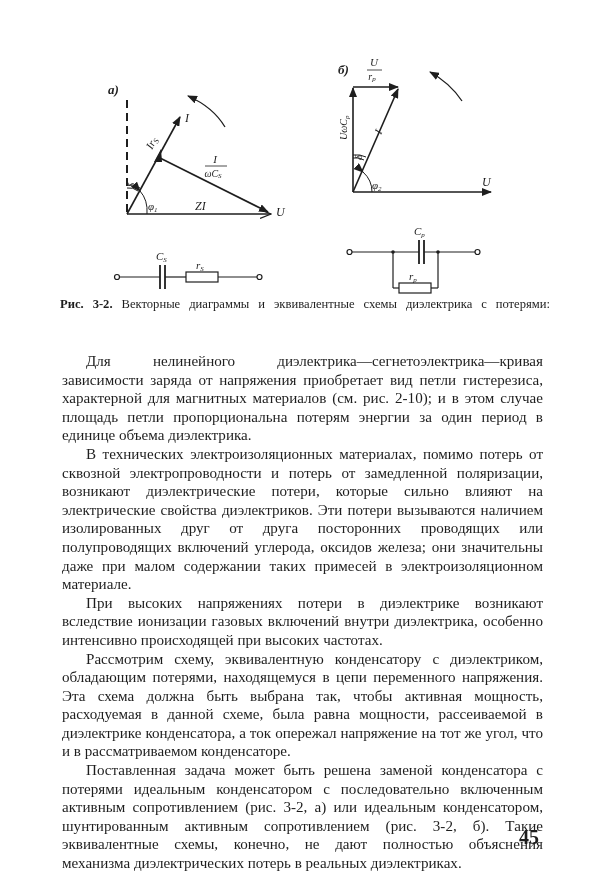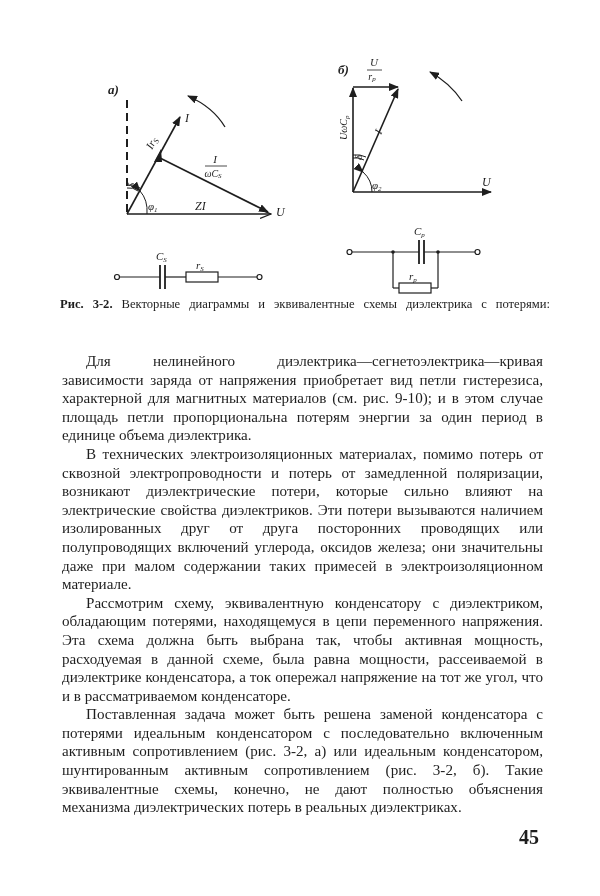--- a/index.html
+++ b/index.html
@@ -133,19 +133,20 @@
       <text x="409" y="280" class="fig-text" font-size="11"><tspan>r</tspan><tspan font-size="7" dy="2">p</tspan></text>
     </g>
   </svg>
 
   <div class="caption">
     <span class="l1"><b>Рис. 3-2.</b> <span>Векторные диаграммы и эквивалентные схемы диэлектрика с потерями:</span></span>
   </div>
 </div>
 
 <div class="body-text">
-  <p class="para">Для нелинейного диэлектрика—сегнетоэлектрика—кривая зависимости заряда от напряжения приобретает вид петли гистерезиса, характерной для магнитных материалов (см. рис. 9-10); и в этом случае площадь петли пропорциональна потерям энергии за один период в единице объема диэлектрика.</p>
+  <p class="para">Для нелинейного диэлектрика—сегнетоэлектрика—кривая зависимости заряда от напряжения приобретает вид петли гистерезиса, характерной для магнитных материалов (см. рис. 2-10); и в этом случае площадь петли пропорциональна потерям энергии за один период в единице объема диэлектрика.</p>
   <p class="para">В технических электроизоляционных материалах, помимо потерь от сквозной электропроводности и потерь от замедленной поляризации, возникают диэлектрические потери, которые сильно влияют на электрические свойства диэлектриков. Эти потери вызываются наличием изолированных друг от друга посторонних проводящих или полупроводящих включений углерода, оксидов железа; они значительны даже при малом содержании таких примесей в электроизоляционном материале.</p>
+  <p class="para">При высоких напряжениях потери в диэлектрике возникают вследствие ионизации газовых включений внутри диэлектрика, особенно интенсивно происходящей при высоких частотах.</p>
   <p class="para">Рассмотрим схему, эквивалентную конденсатору с диэлектриком, обладающим потерями, находящемуся в цепи переменного напряжения. Эта схема должна быть выбрана так, чтобы активная мощность, расходуемая в данной схеме, была равна мощности, рассеиваемой в диэлектрике конденсатора, а ток опережал напряжение на тот же угол, что и в рассматриваемом конденсаторе.</p>
   <p class="para">Поставленная задача может быть решена заменой конденсатора с потерями идеальным конденсатором с последовательно включенным активным сопротивлением (рис. 3-2, а) или идеальным конденсатором, шунтированным активным сопротивлением (рис. 3-2, б). Такие эквивалентные схемы, конечно, не дают полностью объяснения механизма диэлектрических потерь в реальных диэлектриках.</p>
 </div>
 
 <div class="page-number">45</div>
 
 </body></html>

